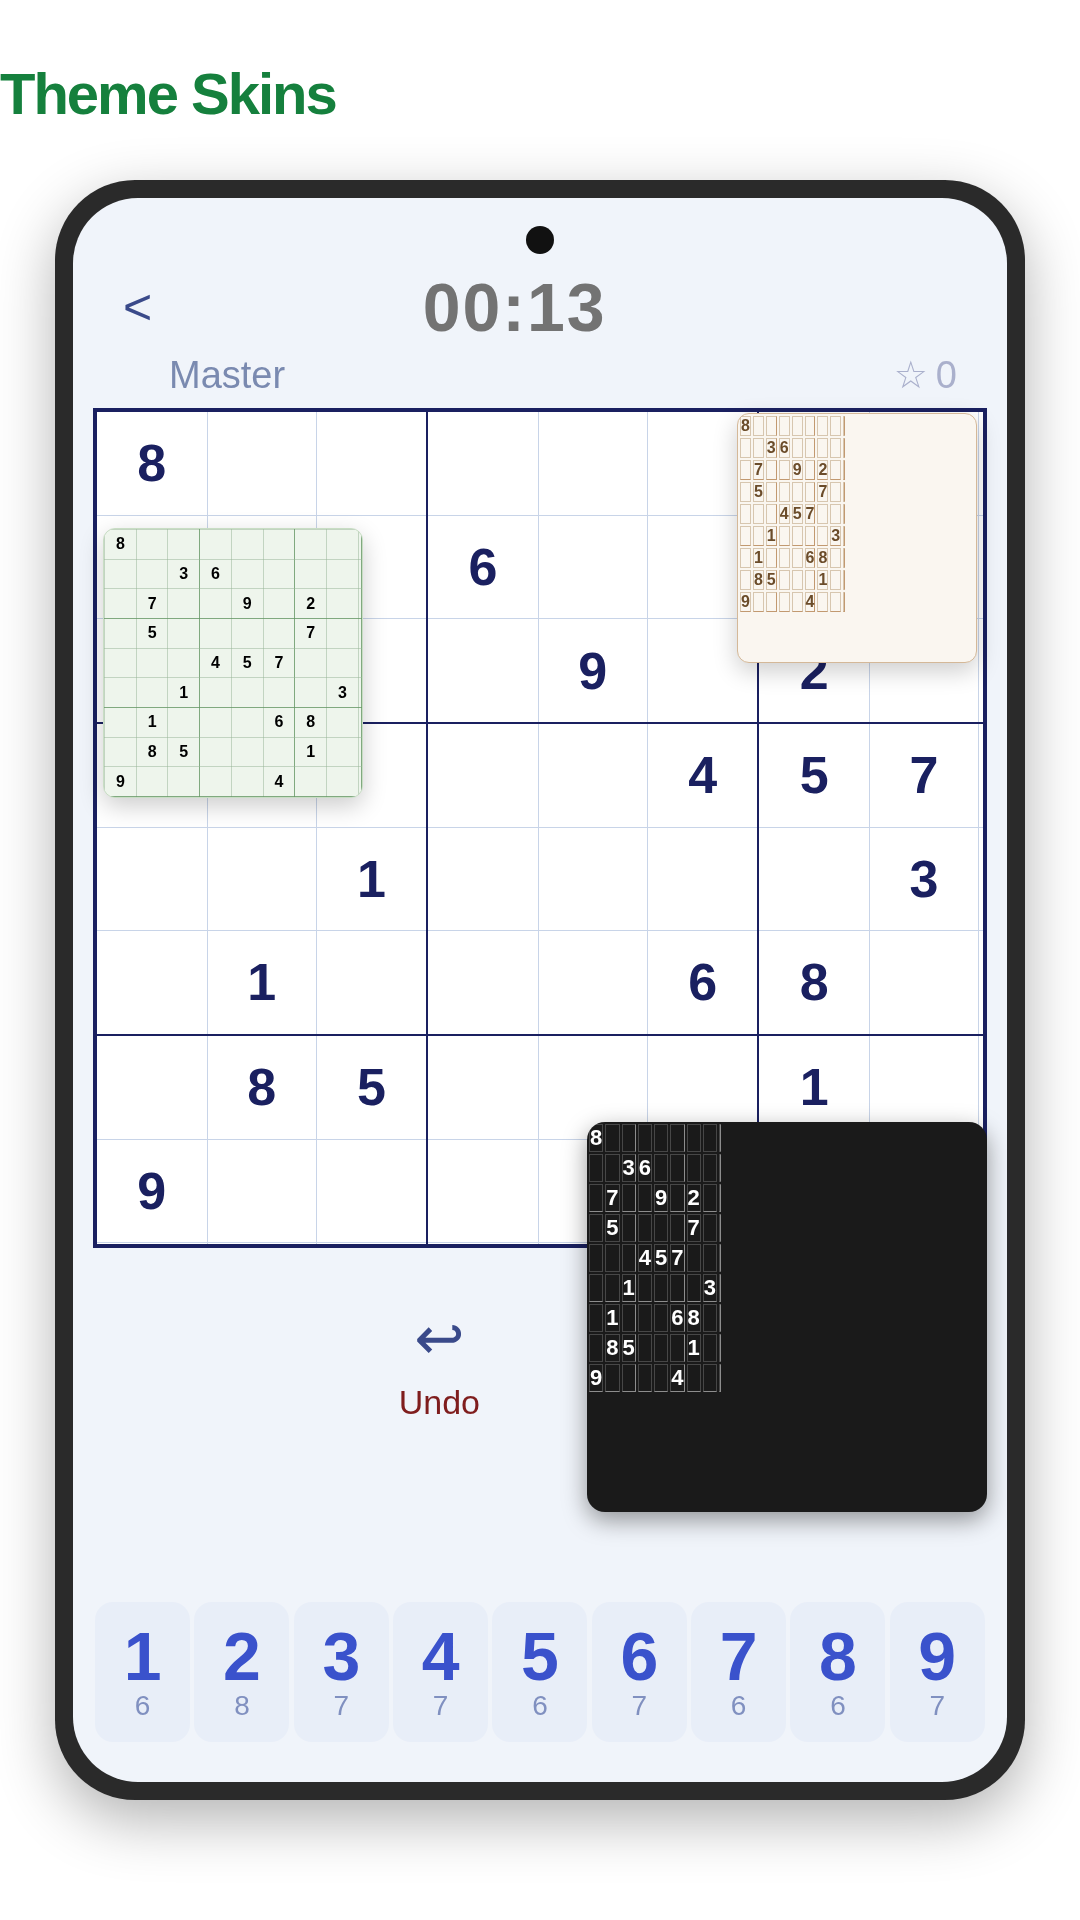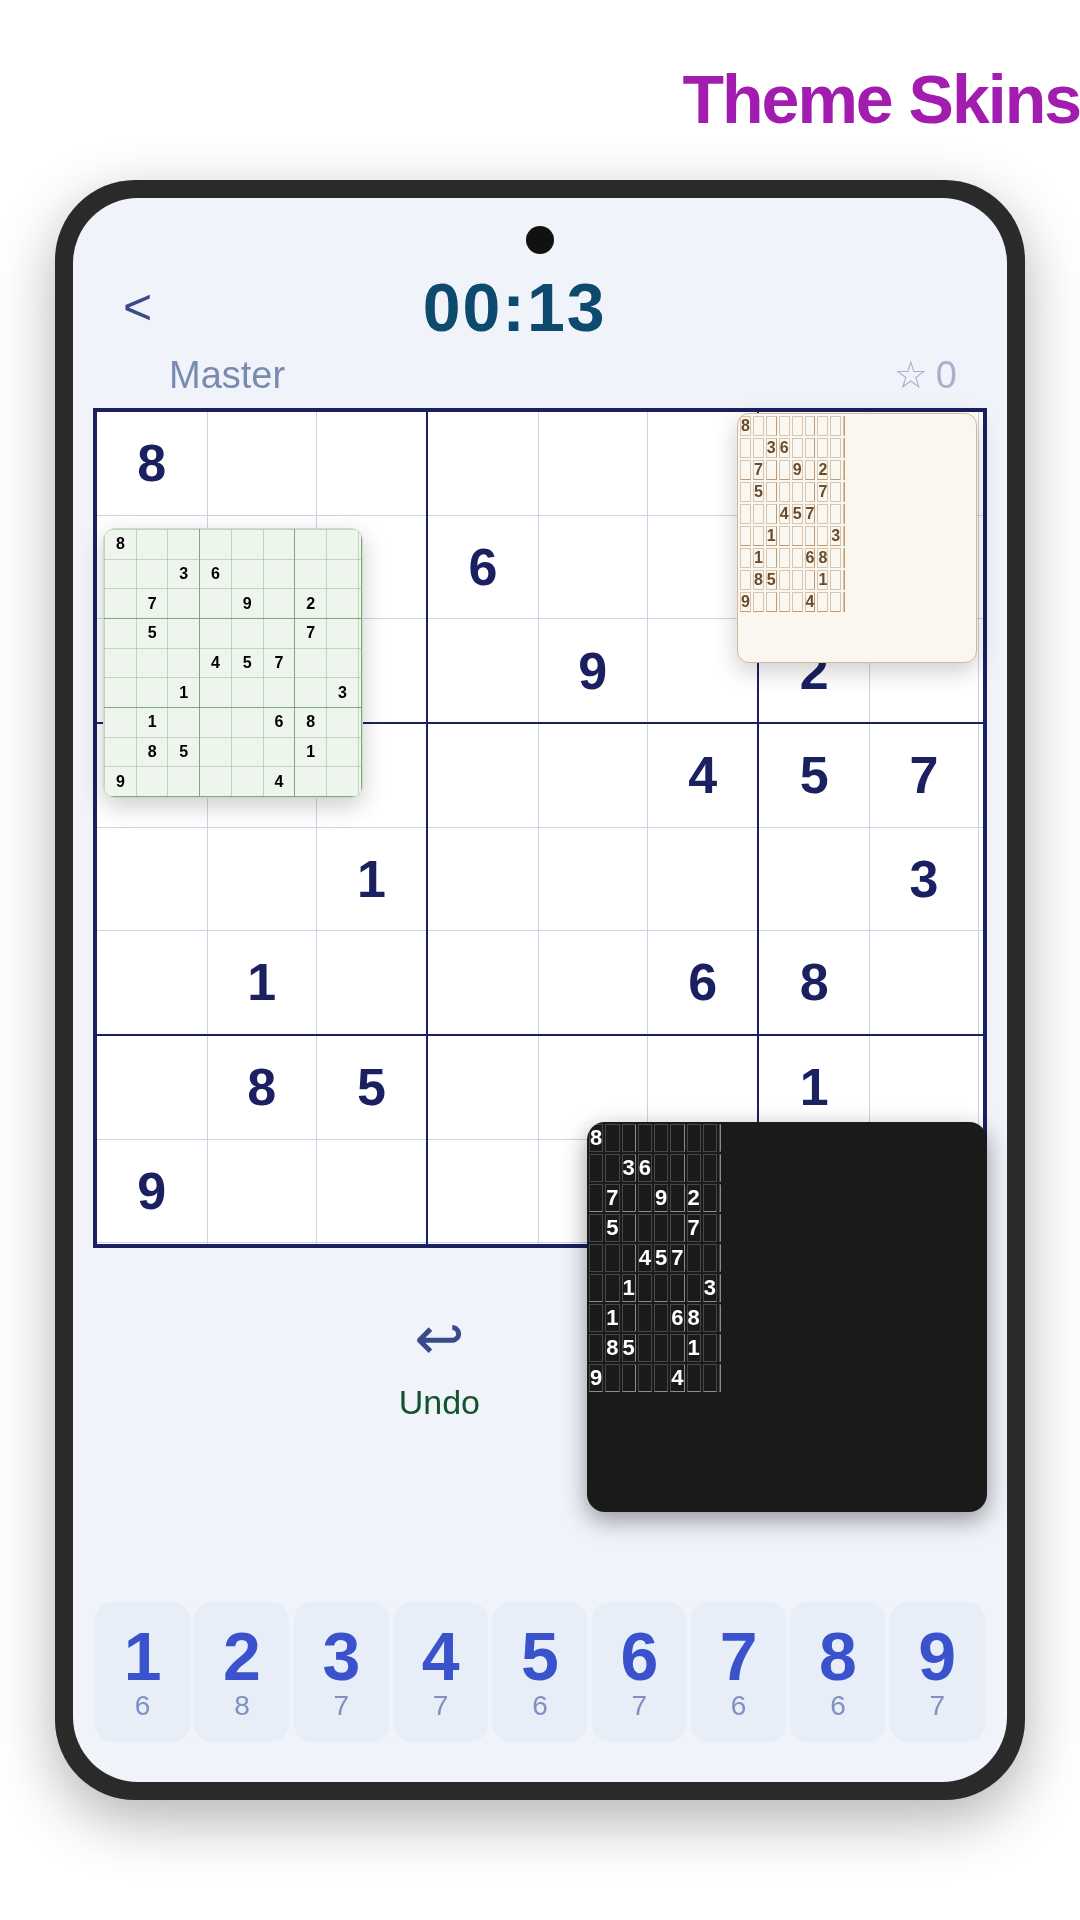--- a/index.html
+++ b/index.html
@@ -7,24 +7,24 @@
       width: 1080px;
       height: 1920px;
       background: #ffffff;
       font-family: 'Arial', sans-serif;
       overflow: hidden;
       position: relative;
     }
 
     
     .page-title {
-      text-align: right;
-      font-size: 68px;
+      text-align: left;
+      font-size: 58px;
       font-weight: 900;
-      color: #a21caf;
+      color: #15803d;
       padding-top: 60px;
       padding-bottom: 40px;
       letter-spacing: -2px;
     }
 
     
     .phone-frame {
       position: absolute;
       top: 180px;
       left: 55px;
@@ -75,21 +75,21 @@
 
     .back-btn {
       font-size: 50px;
       color: #3a4a8a;
       font-weight: 300;
     }
 
     .timer {
       font-size: 68px;
       font-weight: 700;
-      color: #0c4a6e;
+      color: #737373;
       letter-spacing: 2px;
     }
 
     .header-right {
       width: 80px;
     }
 
     
     .difficulty-row {
       position: absolute;
@@ -177,21 +177,21 @@
       gap: 10px;
     }
 
     .tool-icon {
       font-size: 55px;
       color: #3a4a8a;
     }
 
     .tool-label {
       font-size: 34px;
-      color: #14532d;
+      color: #7f1d1d;
     }
 
     
     .numpad {
       position: absolute;
       bottom: 40px;
       left: 0;
       right: 0;
       display: flex;
       justify-content: space-around;

